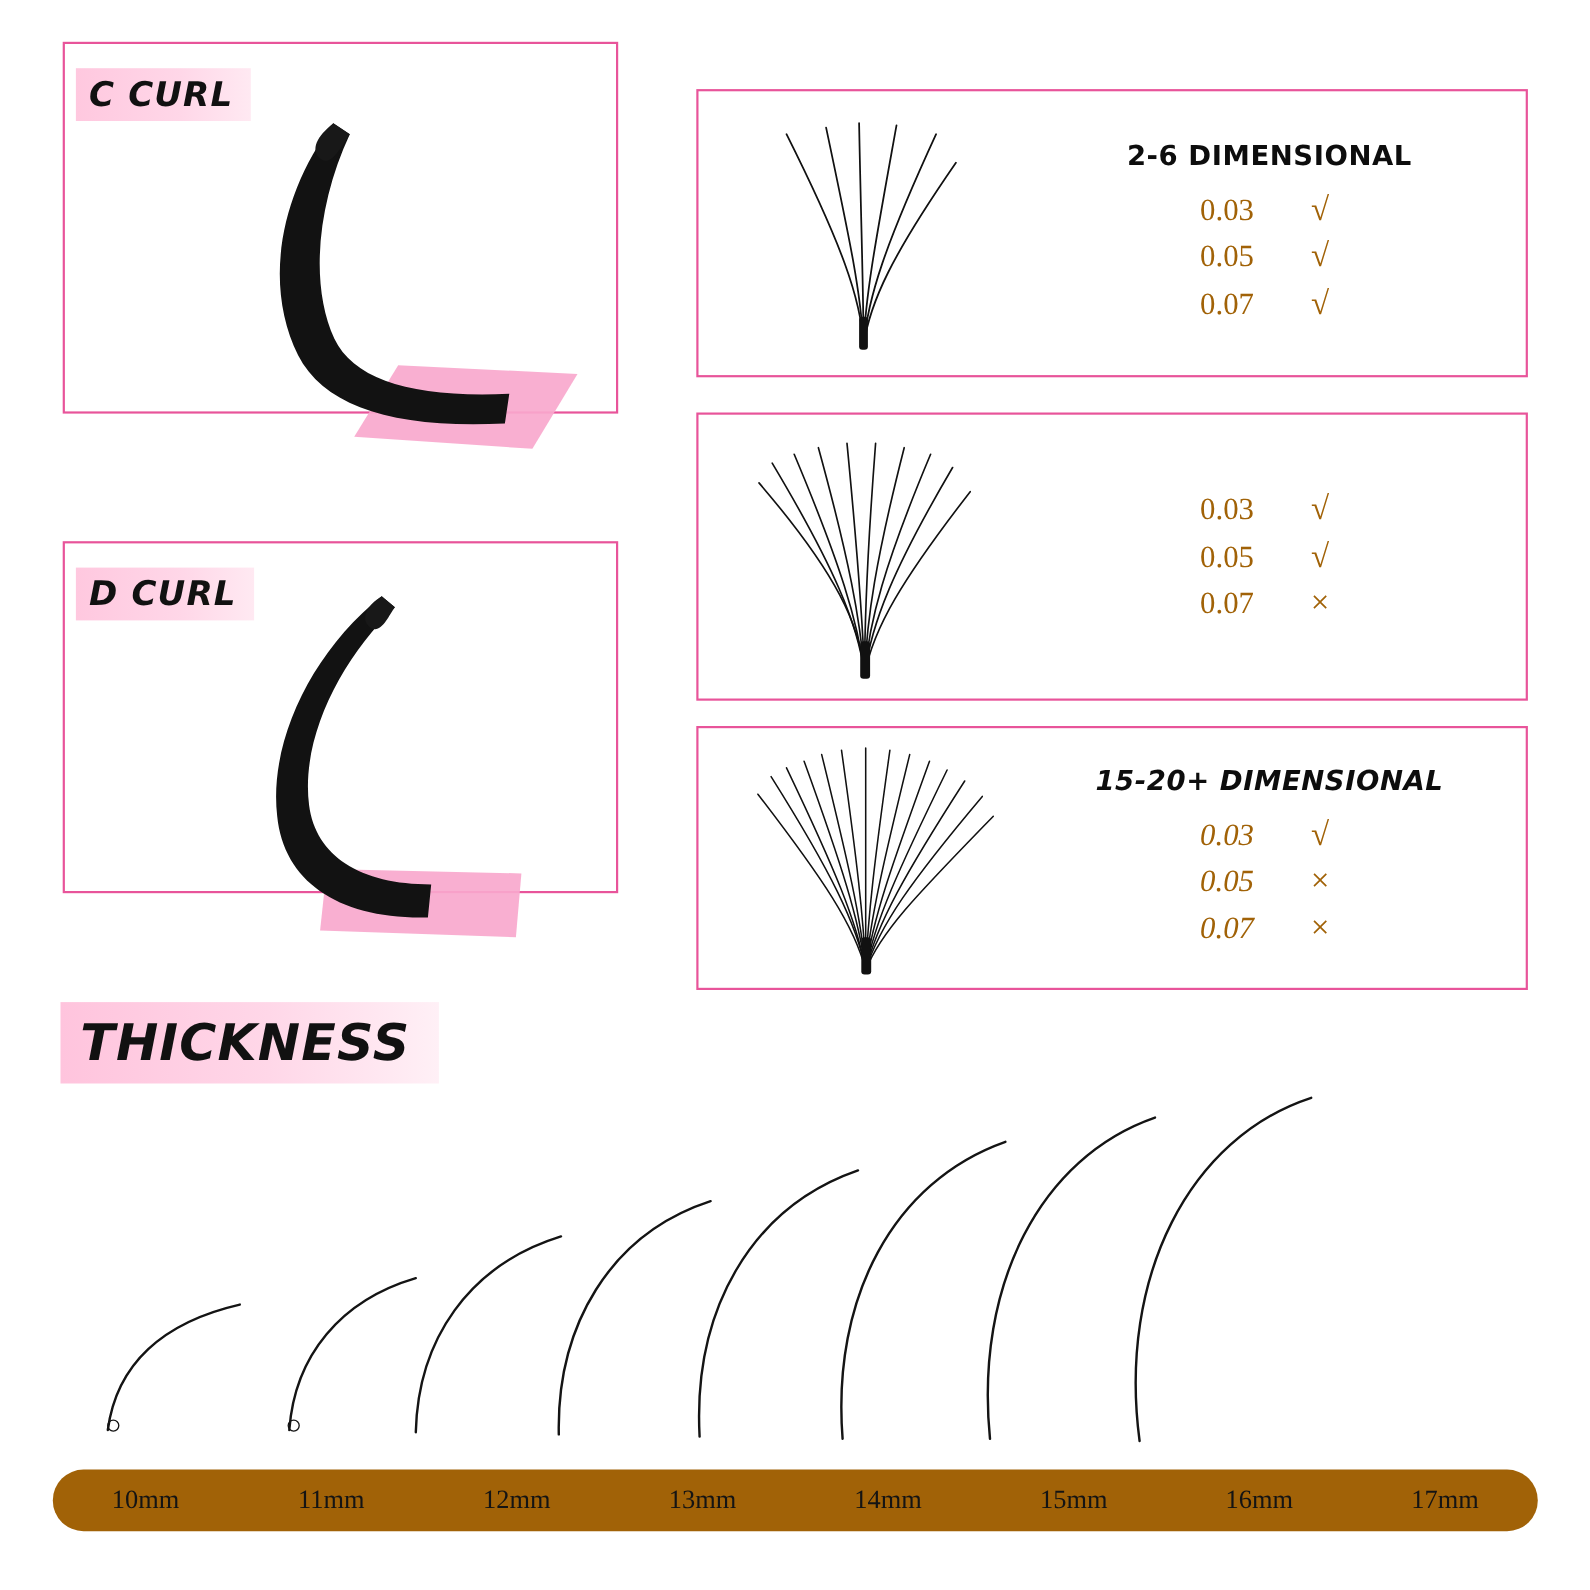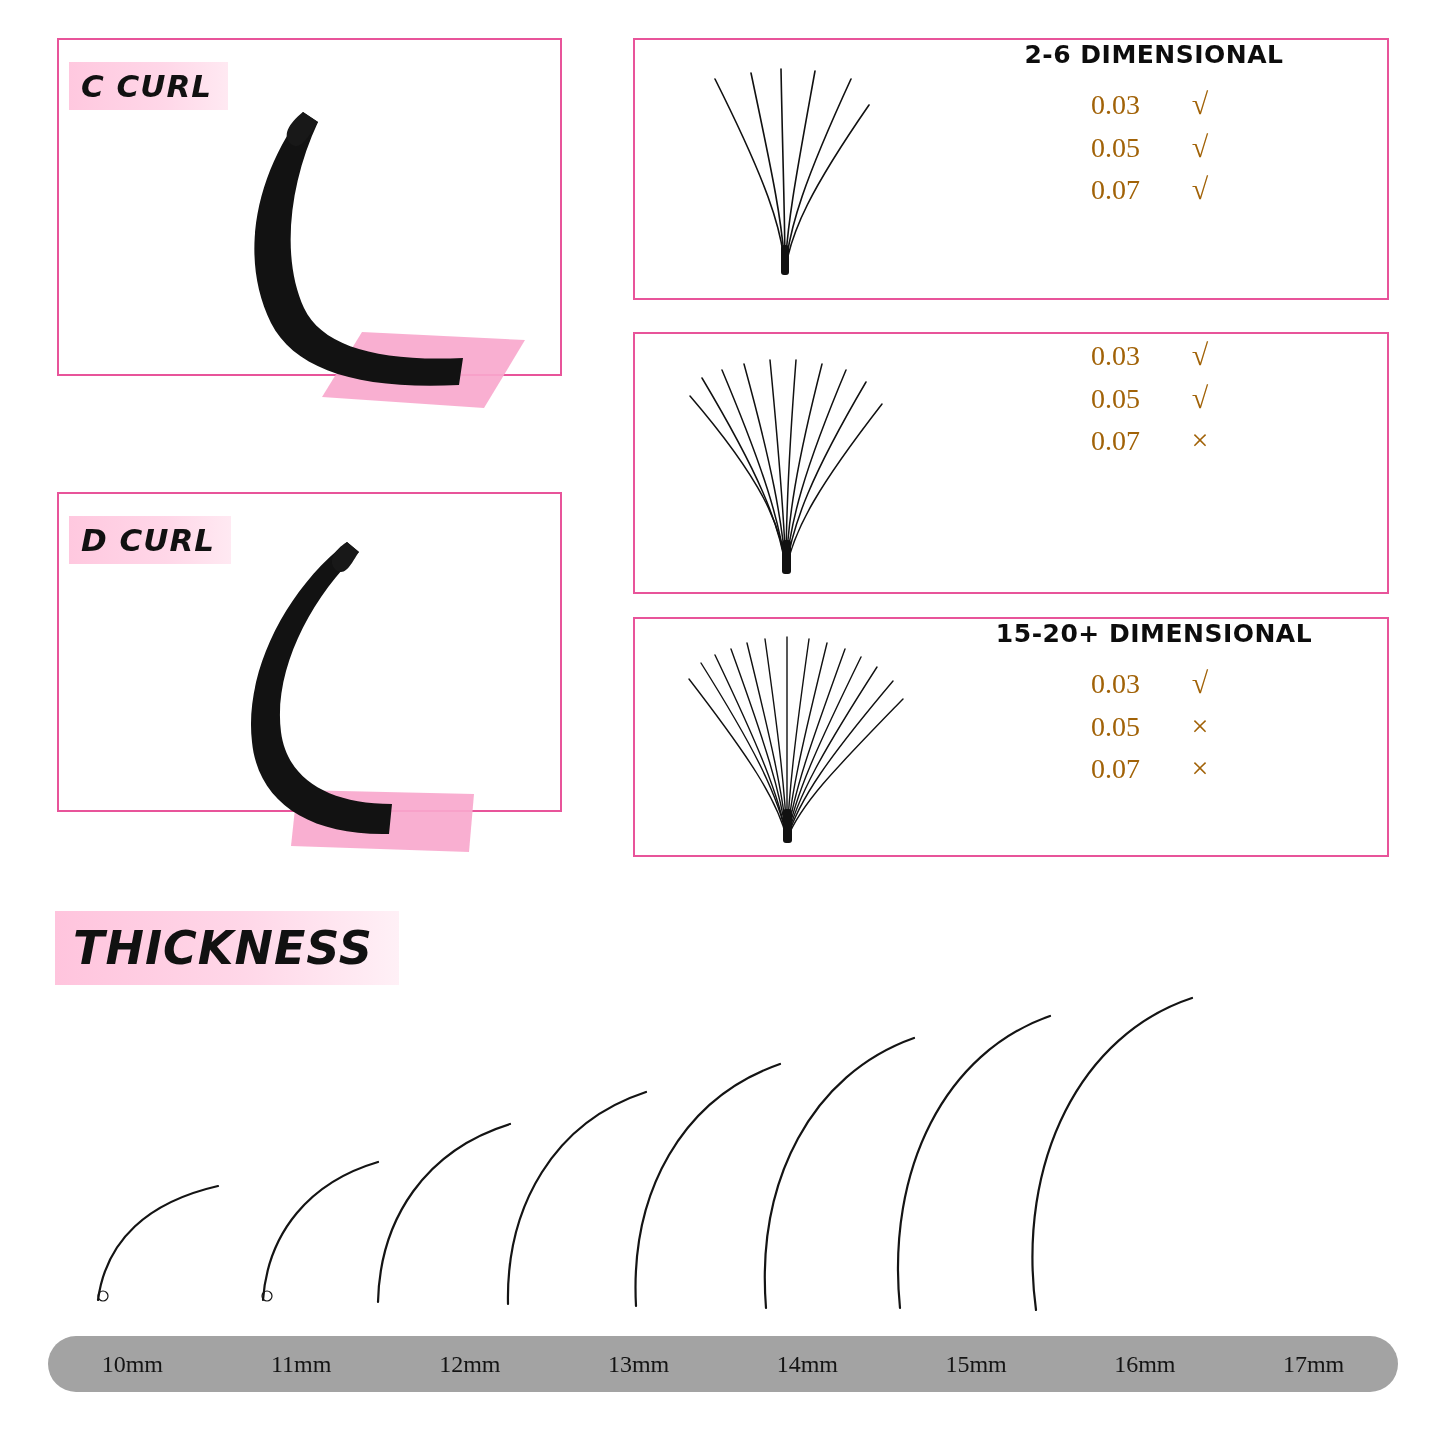--- a/index.html
+++ b/index.html
@@ -35,20 +35,22 @@
     font-weight: 700;
     font-size: 31px;
     letter-spacing: 1px;
     color: #111111;
     white-space: nowrap;
   }
 
   
   .dim-panel {
     display: flex;
+    align-items: center;
+    margin-top: 43px;
   }
   .dim-fan {
     width: 300px;
     flex: 0 0 300px;
     display: flex;
     align-items: center;
     justify-content: center;
   }
   .dim-info {
     flex: 1 1 auto;
@@ -108,21 +110,21 @@
     width: 1350px;
     height: 330px;
   }
 
   .size-bar {
     position: absolute;
     left: 48px;
     top: 1336px;
     width: 1350px;
     height: 56px;
-    background: #a3a3a3;
+    background: #a16207;
     border-radius: 28px;
     display: flex;
     align-items: center;
   }
   .size-item {
     flex: 1 1 0;
     text-align: center;
     font-family: "Liberation Serif", serif;
     font-size: 24px;
     color: #141414;
@@ -206,21 +208,21 @@
       <div class="dim-row">
         <span class="val">0.05</span><span class="mark">√</span>
       </div>
       <div class="dim-row">
         <span class="val">0.07</span><span class="mark">×</span>
       </div>
     </div>
   </div>
 </div>
 
-<div class="panel dim-panel" style="left:633px; top:617px; width:756px; height:240px;">
+<div class="panel dim-panel" style="left:633px; top:617px; width:756px; height:240px;font-style:italic;">
   <div class="dim-fan">
     <svg width="280" height="220" viewBox="0 0 280 220">
       <g fill="none" stroke="#111111" stroke-width="1.4" stroke-linecap="round">
         <path d="M142,212 C134,170 110,122 56,36"></path>
         <path d="M142,212 C134,168 114,120 70,28"></path>
         <path d="M142,212 C136,166 120,116 86,22"></path>
         <path d="M142,212 C138,166 126,114 102,16"></path>
         <path d="M142,212 C140,164 134,112 120,12"></path>
         <path d="M142,212 C142,164 142,112 142,10"></path>
         <path d="M142,212 C144,164 150,112 164,12"></path>

